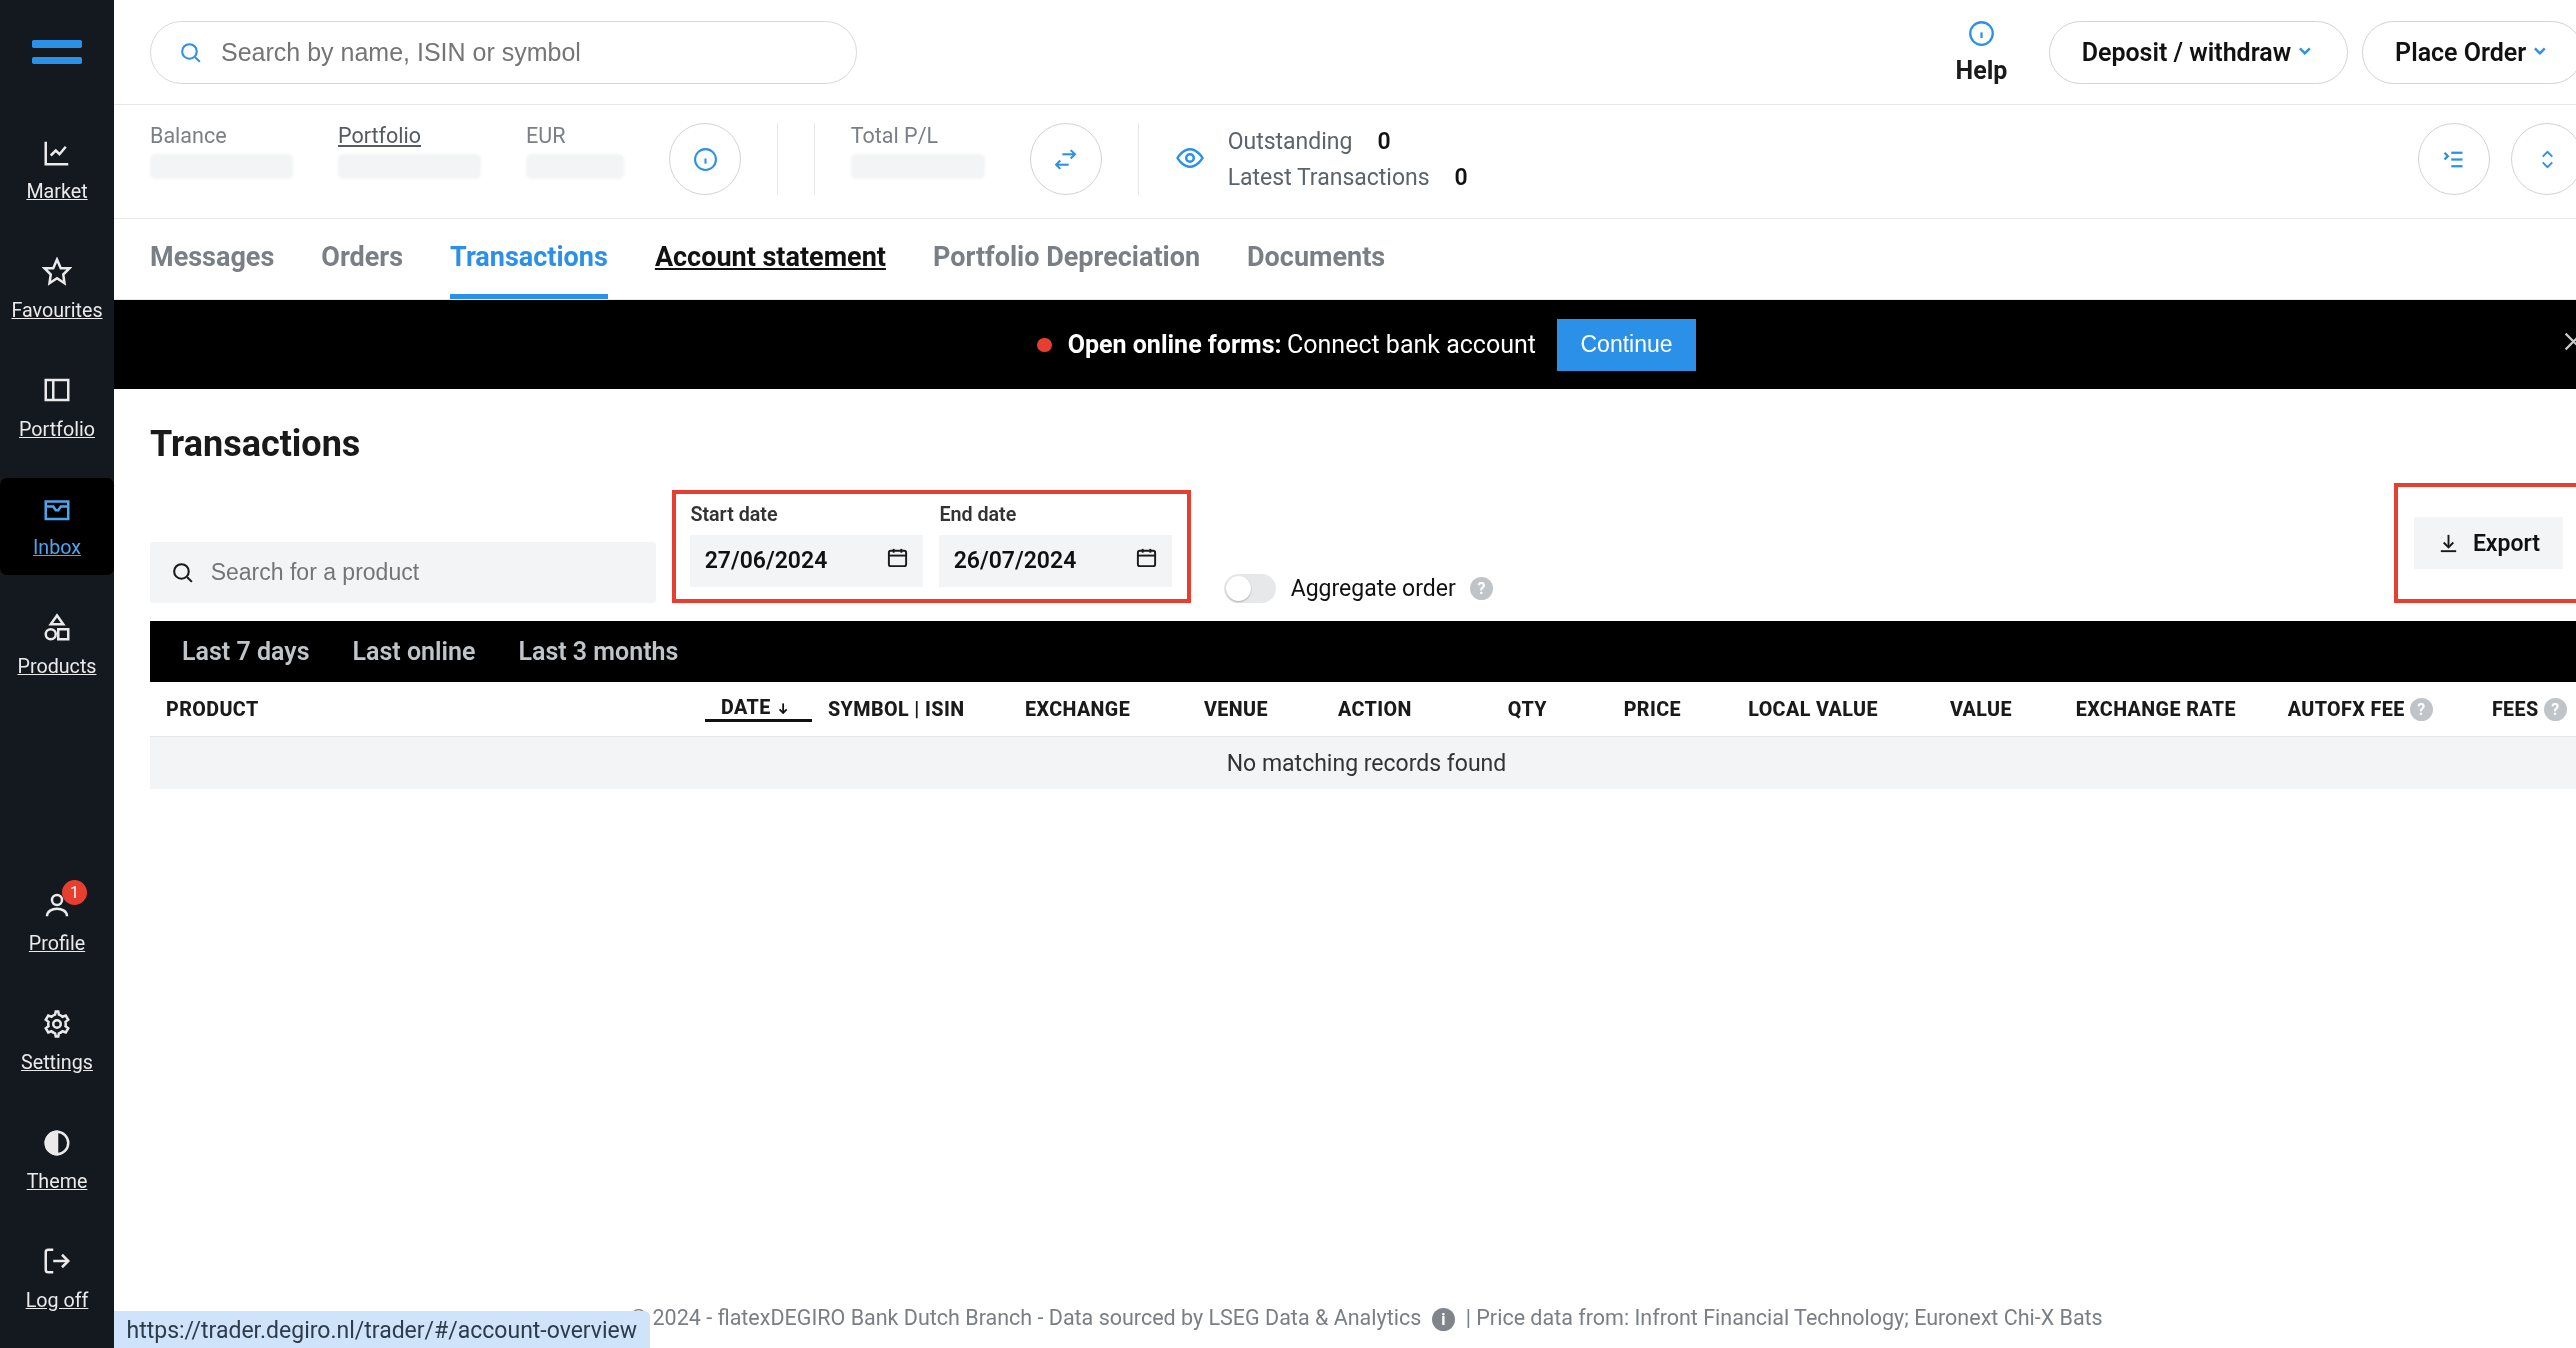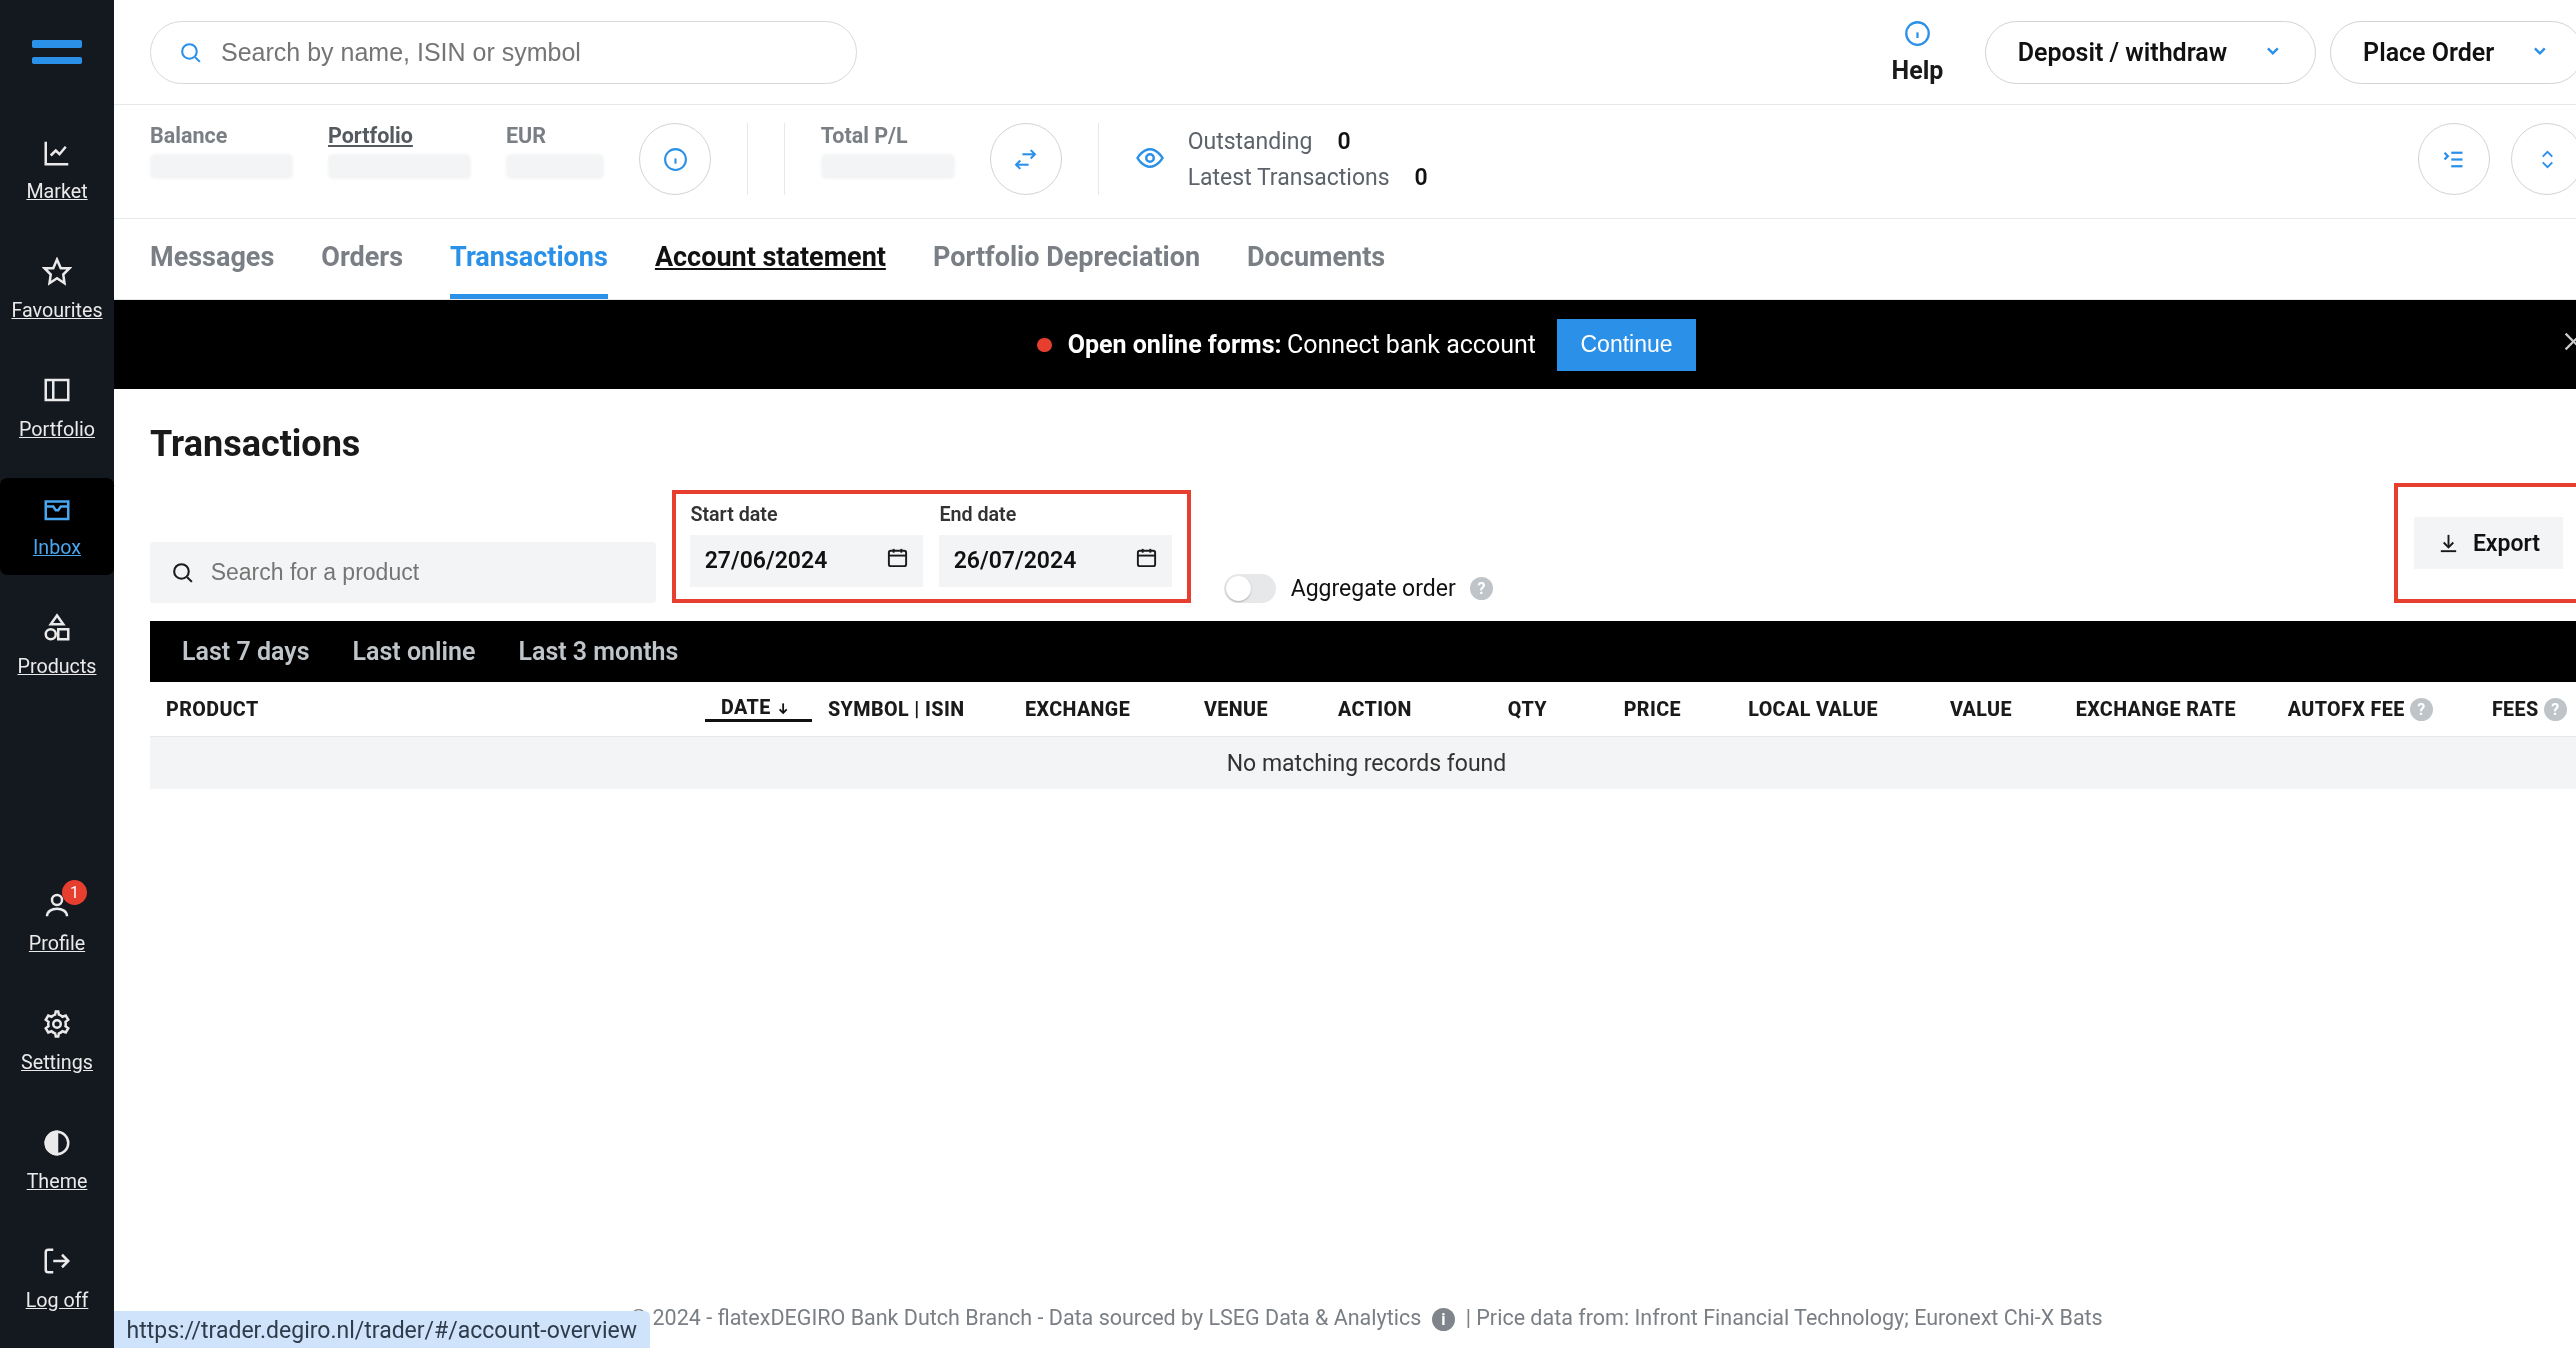--- a/index.html
+++ b/index.html
@@ -68,34 +68,34 @@
     border:none; outline:none; font-size:25px; color:#7a7f85; width:100%;
   }
   .topbar-spacer { flex:1; }
   .help {
     display:flex; align-items:center; gap:9px; font-weight:700; font-size:25px;
     margin-right:27px; cursor:pointer;flex-direction:column;
   }
   .pill-btn {
     border:0.9px solid #cfd4d8; border-radius: 36px;
     height:63px; padding: 0 32px;
-    display:flex; align-items:center; gap:36px;
+    display:flex; align-items:center; gap:4px;
     font-size:25px; font-weight:600; color:#111;
     margin-left:14.3px; background:#fff; cursor:pointer;
   }
   .chev { color:#2a90e8; }
 
   
   .summary {
     display:flex; align-items:center;
     padding: 18px 36px 23px;
     border-bottom:0.9px solid #e6e8ea;
     gap:36px;
   }
-  .sum-group { display:flex; align-items:flex-start; gap:35px;font-weight:bold; }
+  .sum-group { display:flex; align-items:flex-start; gap:45px; }
   .sum-col { display:flex; flex-direction:column; }
   .sum-label { color:#7a7f85; font-size:21.5px; margin-bottom:5.4px;}
   .sum-label.underline { text-decoration: underline; color:#545a60;}
   .sum-val-blur {
     width:143px; height:25px; border-radius:5.4px;
     background: #f3f4f5;
     filter: blur(0.9px);
   }
   .circle-btn {
     width:72px; height:72px; border-radius:50%;

